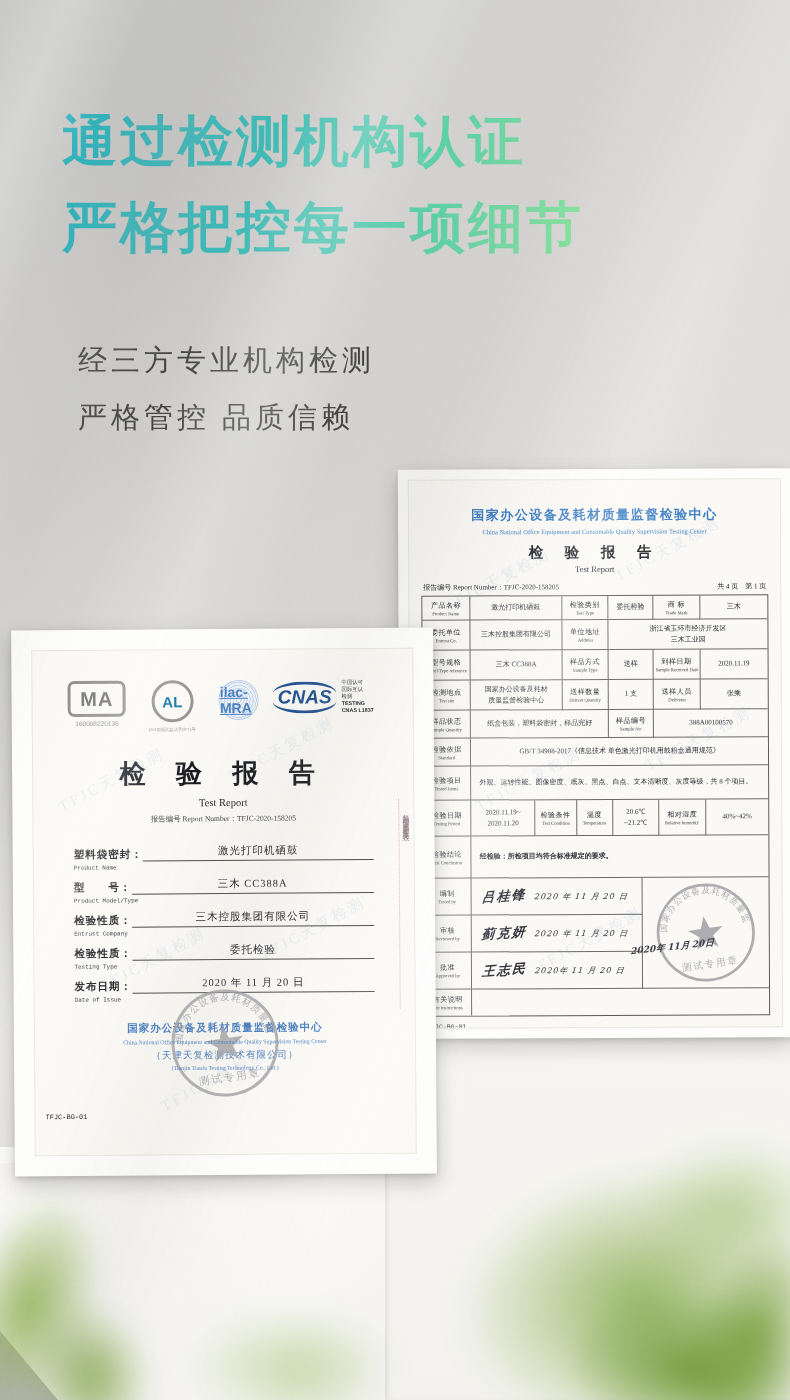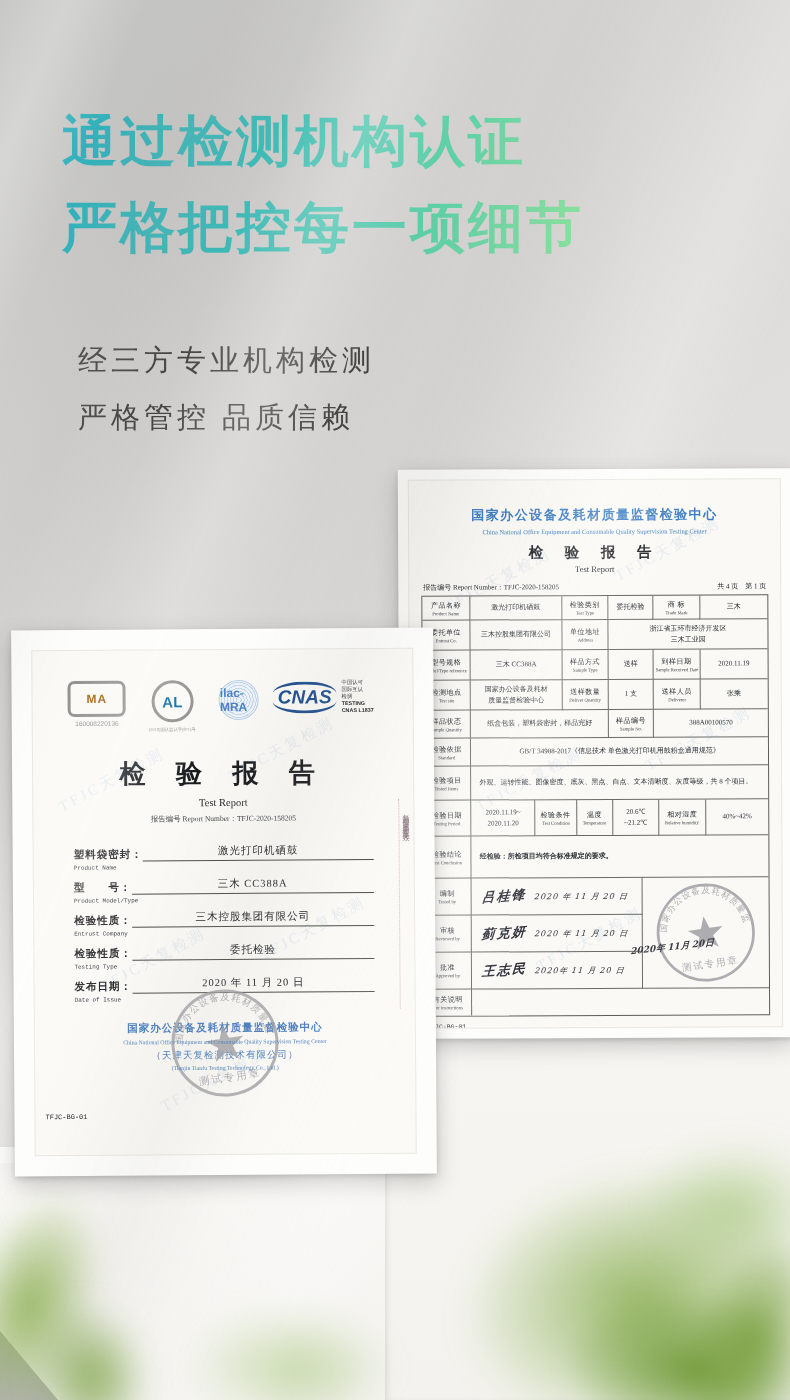--- a/index.html
+++ b/index.html
@@ -61,31 +61,31 @@
   .form-code{font-size:6.5px;margin-top:7px;padding-left:4px;color:#2c2c30;font-family:"Liberation Mono",monospace;}
   
   .stamp{opacity:.8;transform:rotate(-8deg);}
   .stamp-date{position:absolute;left:-12px;bottom:34px;font-family:"DejaVu Serif",serif;font-style:italic;
     font-size:9px;color:#3c3c46;transform:rotate(-6deg) skewX(-8deg);white-space:nowrap;font-weight:bold;}
   
   .lc{box-sizing:border-box;padding:30px 26px 12px 26px;font-family:"Liberation Serif",serif;color:#26262a;}
   .logo-row{display:flex;align-items:flex-start;justify-content:center;gap:14px;}
   .logo-unit{display:flex;flex-direction:column;align-items:center;}
   .cma-box{width:52px;height:30px;border:3px solid #8d8d8b;border-radius:7px;display:flex;
-    align-items:center;justify-content:center;font-weight:bold;font-size:12px;color:#a16207;
+    align-items:center;justify-content:center;font-weight:bold;font-size:20px;color:#737373;
     font-family:"Liberation Sans",sans-serif;letter-spacing:1px;}
   .cma-num{font-size:6.5px;color:#8d8d8b;margin-top:3px;font-family:"Liberation Sans",sans-serif;}
   .cal-circle{width:36px;height:36px;border:3px solid #8d8d8b;border-radius:50%;display:flex;
     align-items:center;justify-content:center;font-weight:bold;font-size:15px;color:#0369a1;
     font-family:"Liberation Sans",sans-serif;}
   .cal-cap{font-size:6px;color:#8d8d8b;margin-top:3px;transform:scale(.72);white-space:nowrap;}
   .ilac-circle{width:38px;height:38px;border-radius:50%;display:flex;align-items:center;justify-content:center;
     background:repeating-radial-gradient(circle at 50% 50%, #eef3f9 0 2px, #c4d6ec 2px 3px);
     border:1px solid #b9cde6;}
-  .ilac-text{font-size:12px;font-weight:bold;color:#4a80c2;font-family:"Liberation Sans",sans-serif;}
+  .ilac-text{font-size:14px;font-weight:bold;color:#4a80c2;font-family:"Liberation Sans",sans-serif;text-decoration:underline;}
   .cnas-wrap{display:flex;align-items:center;gap:5px;}
   .cnas-mark{font-size:19px;font-weight:bold;font-style:italic;color:#1e4e8e;
     font-family:"Liberation Sans",sans-serif;border-top:3px solid #1e4e8e;border-bottom:3px solid #1e4e8e;
     border-radius:50% / 38%;padding:2px 5px;}
   .cnas-side{display:flex;flex-direction:column;line-height:7px;}
   .cnas-side .z{font-size:6px;color:#34383e;transform:scale(.9);transform-origin:left;}
   .cnas-side .b{font-size:6px;color:#1c1f24;font-weight:bold;transform:scale(.9);transform-origin:left;
     font-family:"Liberation Sans",sans-serif;}
   .lc-title{text-align:center;font-size:26px;font-weight:bold;letter-spacing:12px;margin-top:22px;color:#17191d;}
   .lc-title-en{text-align:center;font-size:10.5px;margin-top:6px;}

